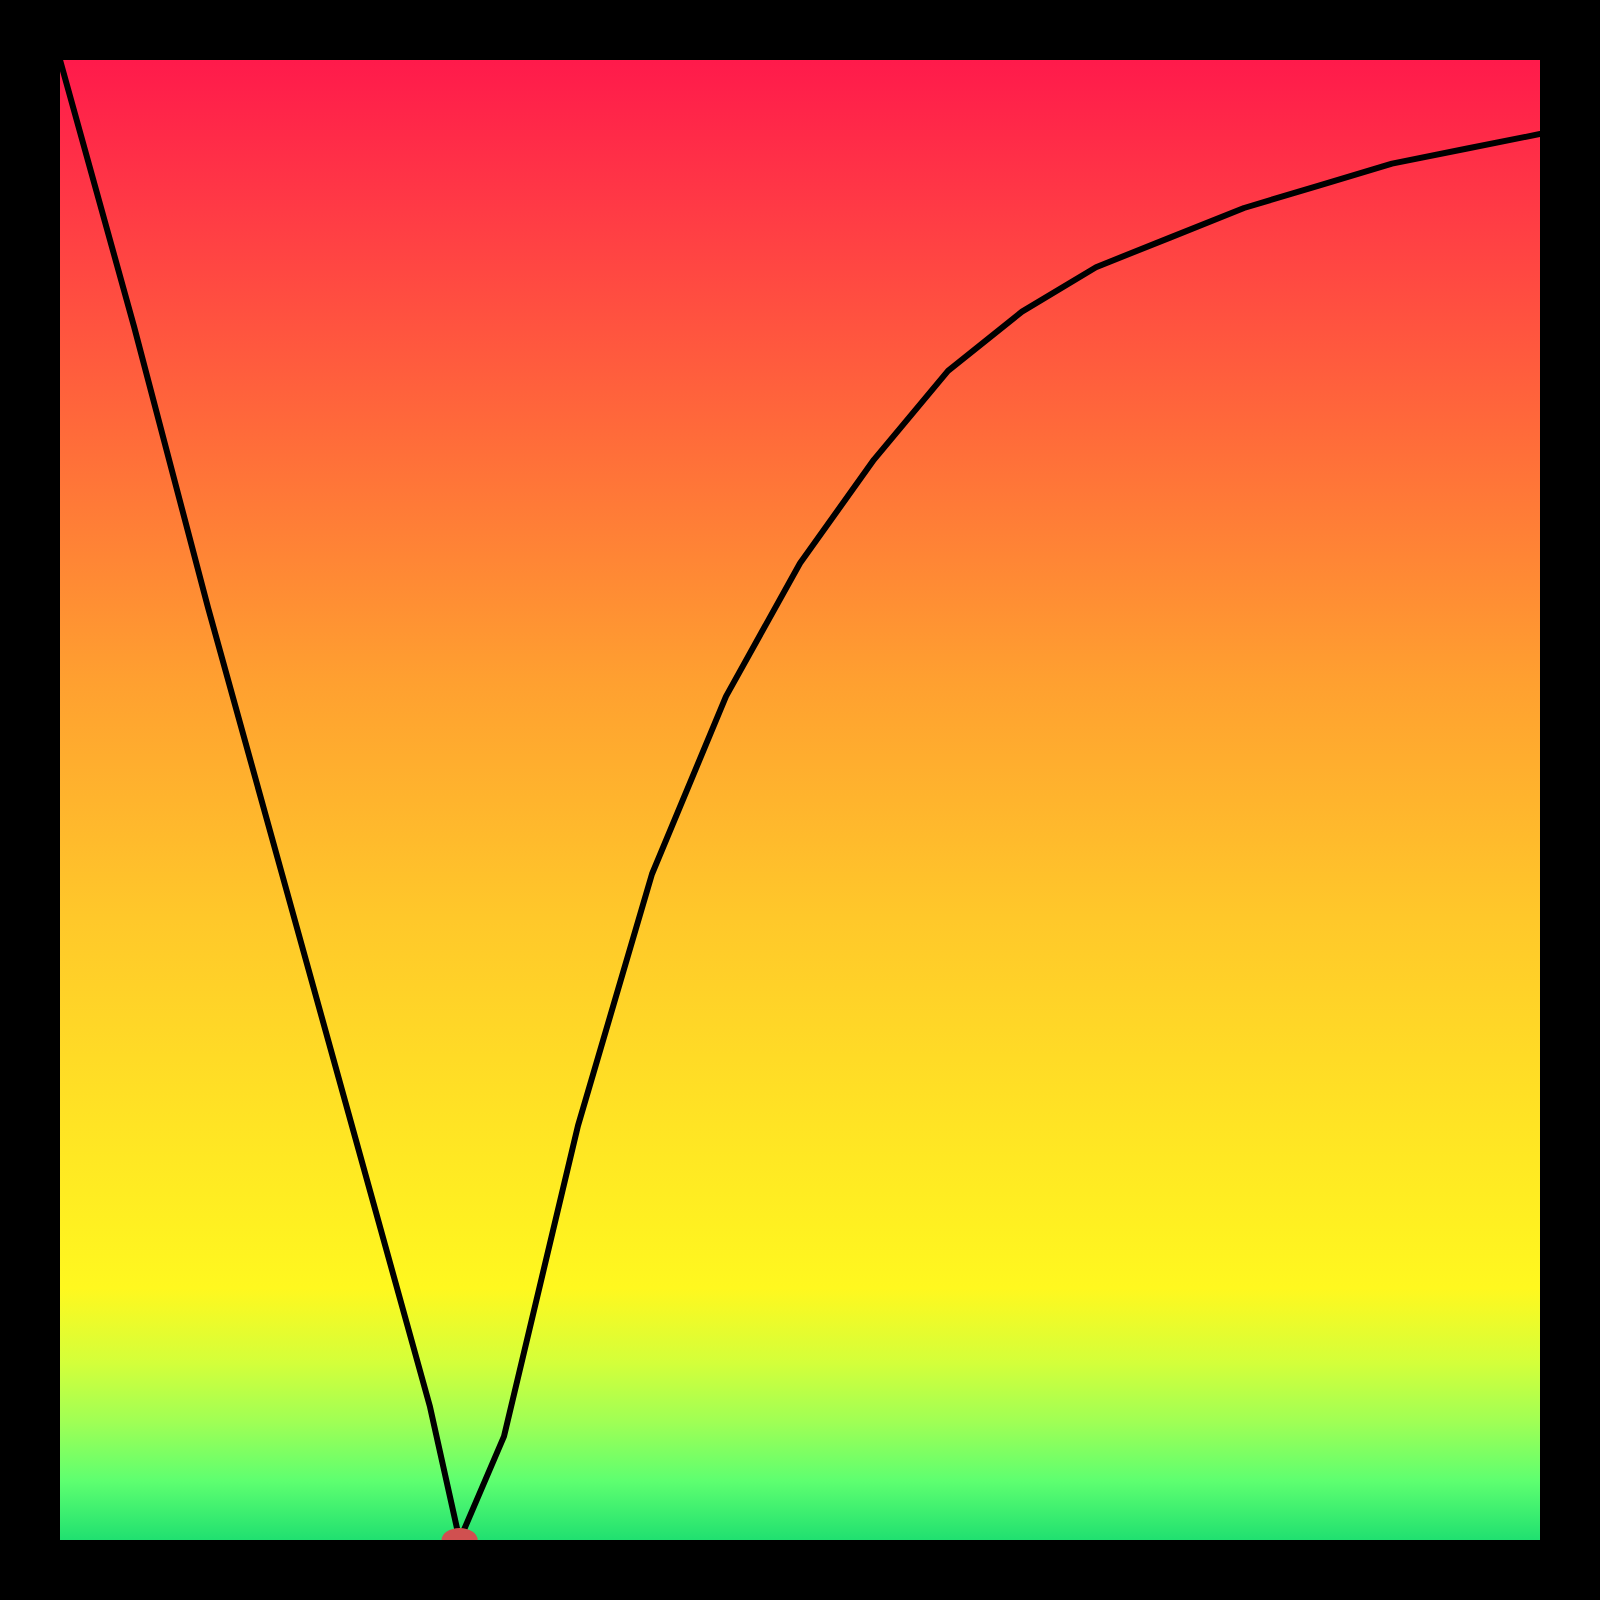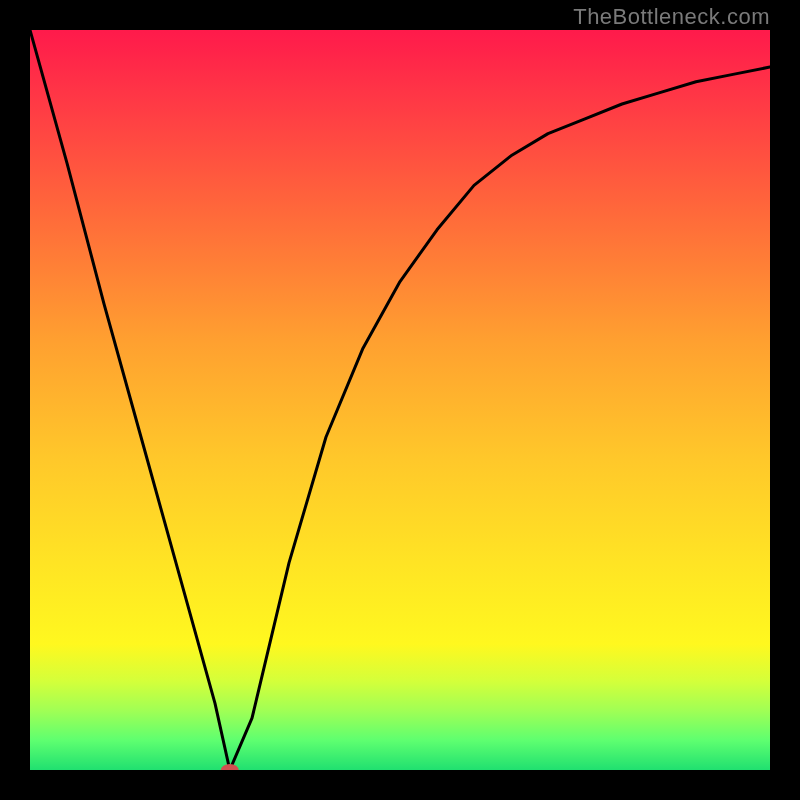--- a/index.html
+++ b/index.html
@@ -65,21 +65,20 @@
   .marker {
     fill: #d05050;
     stroke: none;
   }
 </style>
 </head>
 <body>
 
 <div class="frame">
 
-  <div class="watermark">TheBottleneck.com</div>
 
   <div class="plot-area">
     <svg class="curves" viewBox="0 0 740 740" preserveAspectRatio="none">
       <path id="curve-path" class="curve-line" d="M0.0 0.0 L37.0 133.2 L74.0 273.8 L111.0 407.0 L148.0 540.2 L185.0 673.4 L199.8 740.0 L222.0 688.2 L259.0 532.8 L296.0 407.0 L333.0 318.2 L370.0 251.6 L407.0 199.8 L444.0 155.4 L481.0 125.8 L518.0 103.6 L555.0 88.8 L592.0 74.0 L629.0 62.9 L666.0 51.8 L703.0 44.4 L740.0 37.0"></path>
       <ellipse id="marker-dot" class="marker" cx="199.8" cy="740.0" rx="9" ry="6"></ellipse>
     </svg>
   </div>
 
 </div>
 

